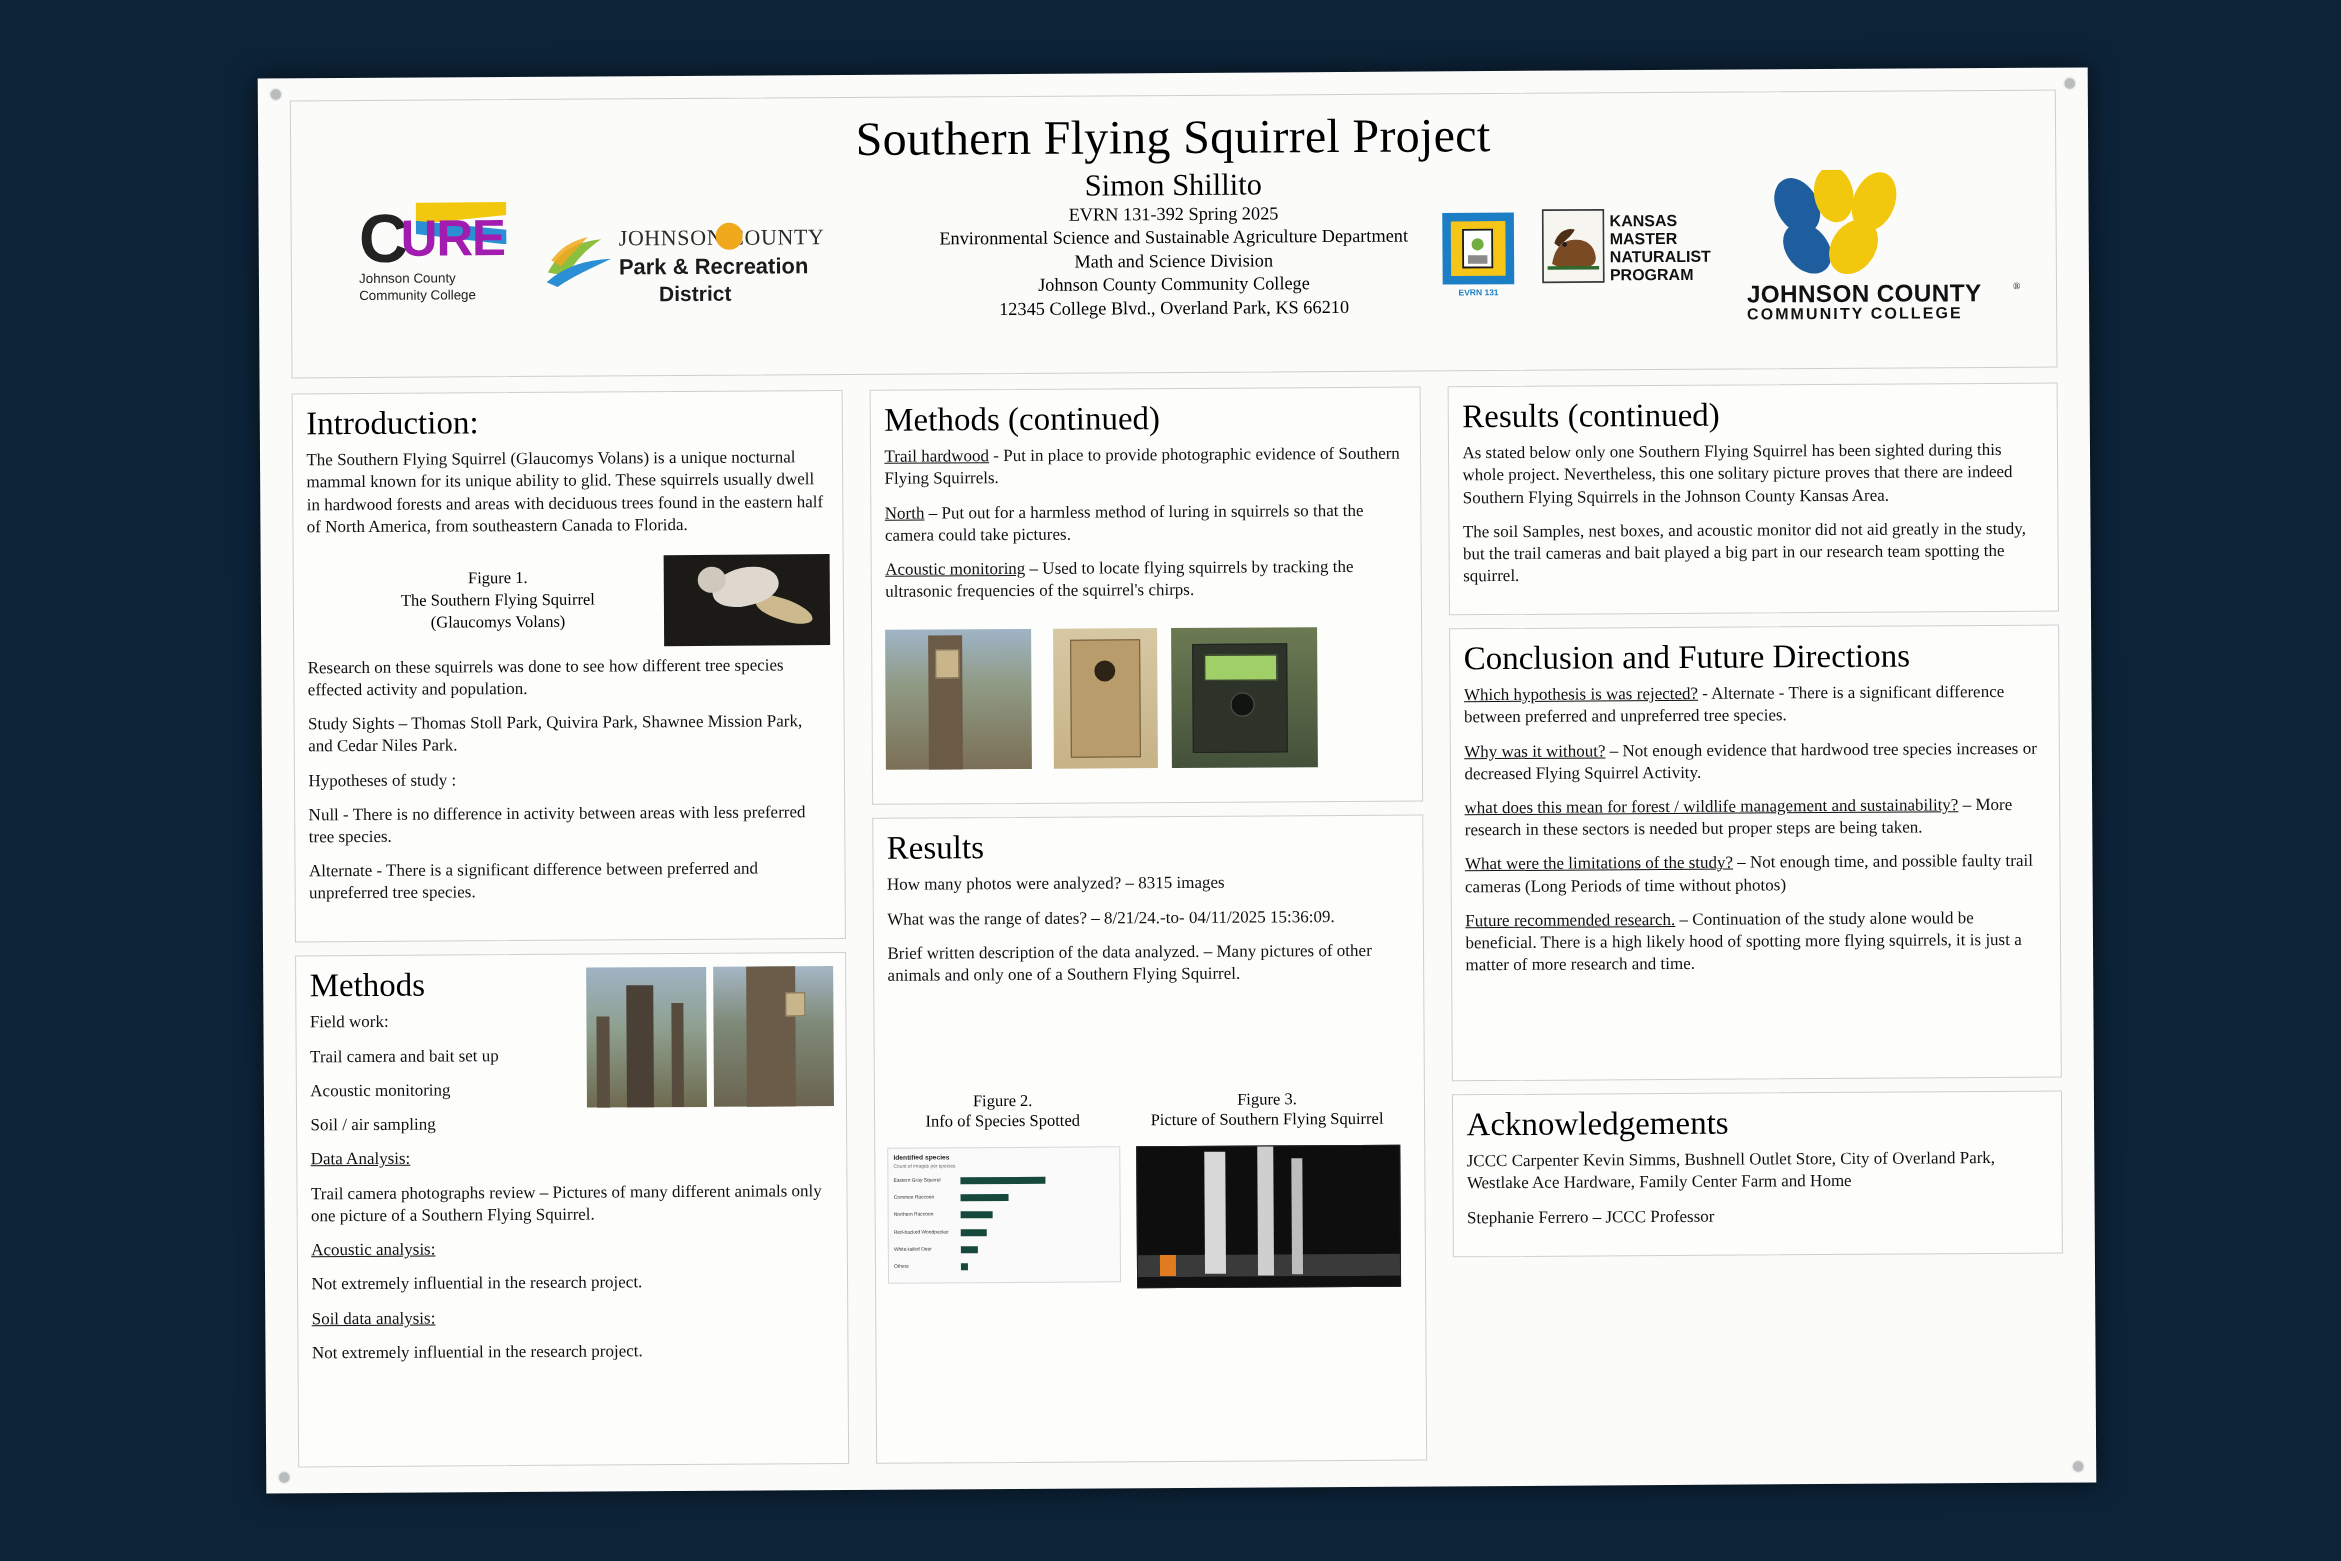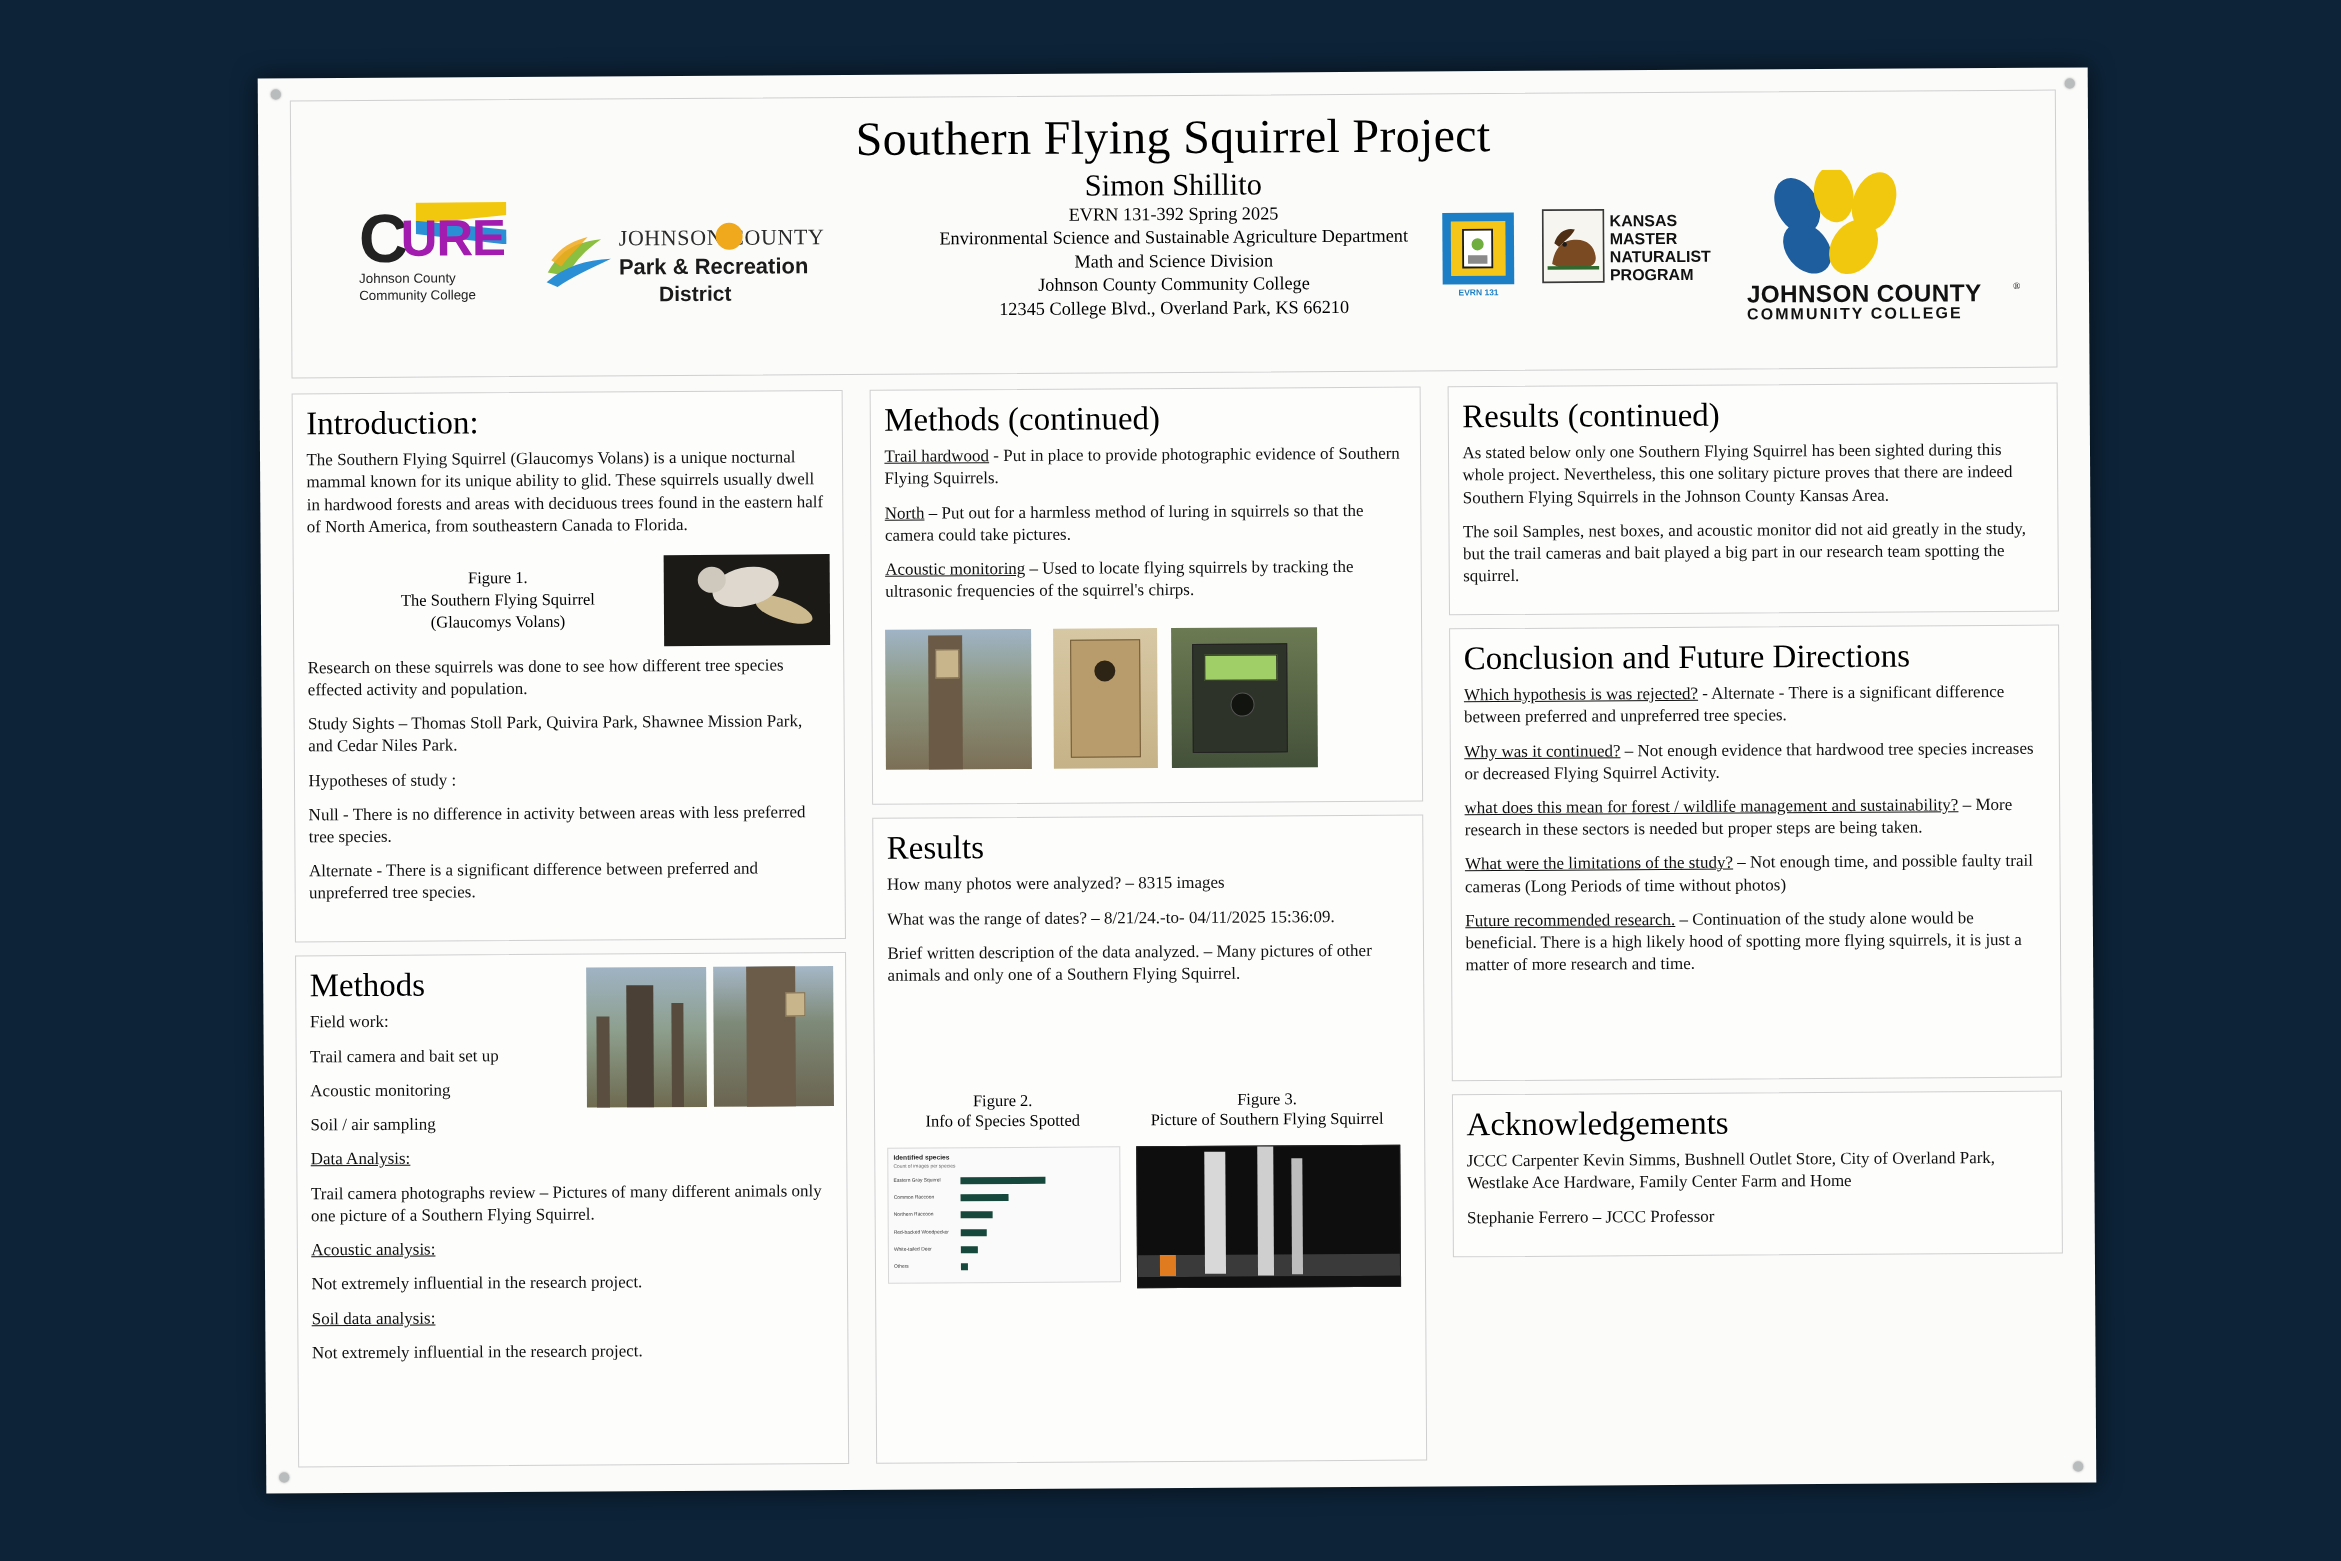--- a/index.html
+++ b/index.html
@@ -431,21 +431,21 @@
       <p>As stated below only one Southern Flying Squirrel has been sighted during this whole project. Nevertheless, this one solitary picture proves that there are indeed Southern Flying Squirrels in the Johnson County Kansas Area.</p>
       <p>The soil Samples, nest boxes, and acoustic monitor did not aid greatly in the study, but the trail cameras and bait played a big part in our research team spotting the squirrel.</p>
     </div>
 
     <div class="panel" id="p-concl">
       <h2>Conclusion and Future Directions</h2>
       <p>
         <span class="u">Which hypothesis is was rejected?</span><span> - Alternate - There is a significant difference between preferred and unpreferred tree species.</span>
       </p>
       <p>
-        <span class="u"> Why was it continued?</span><span>  – Not enough evidence that hardwood tree species increases or decreased Flying Squirrel Activity.</span>
+        <span class="u"> Why was it without?</span><span>  – Not enough evidence that hardwood tree species increases or decreased Flying Squirrel Activity.</span>
       </p>
       <p>
         <span class="u">what does this mean for forest / wildlife management and sustainability?</span><span> – More research in these sectors is needed but proper steps are being taken.</span>
       </p>
       <p>
         <span class="u">What were the limitations of the study?</span><span> – Not enough time, and possible faulty trail cameras (Long Periods of time without photos)</span>
       </p>
       <p>
         <span class="u">Future recommended research.</span><span> – Continuation of the study alone would be beneficial. There is a high likely hood of spotting more flying squirrels, it is just a matter of more research and time.</span>
       </p>

